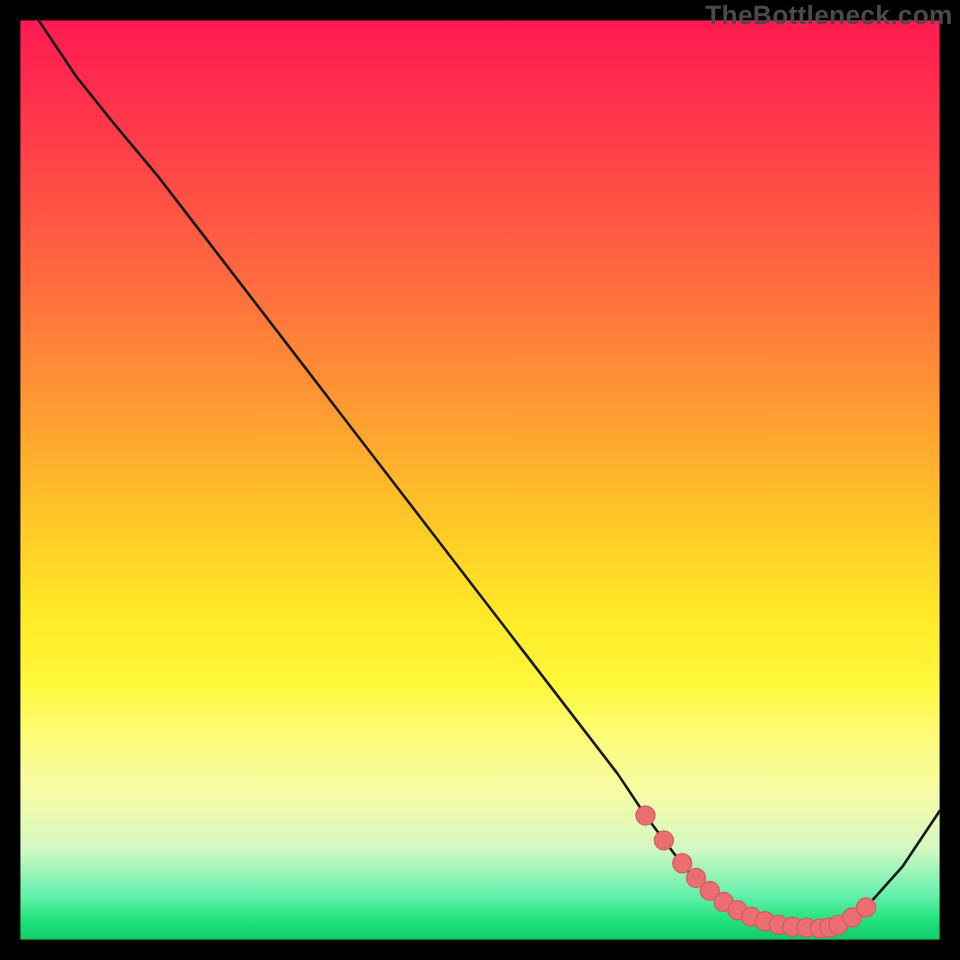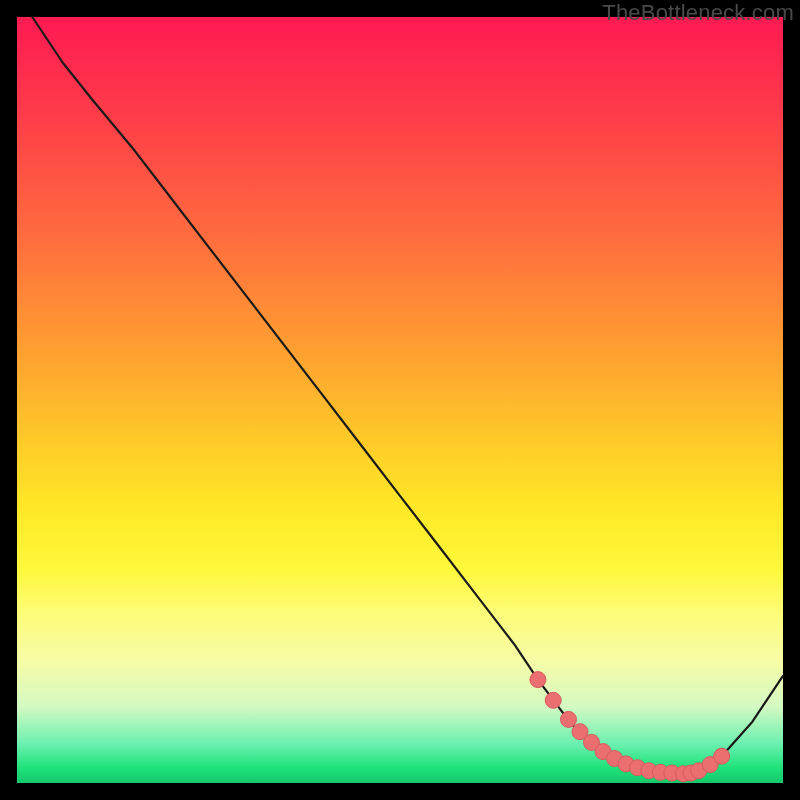--- a/index.html
+++ b/index.html
@@ -41,21 +41,21 @@
       #1ee27a 98%,
       #14c96a 100%
     );
   }
   .watermark {
     position: absolute;
     top: 0;
     right: 6px;
     color: #4a4a4a;
     font-size: 22px;
-    font-weight: 400;
+    font-weight: 700;
     letter-spacing: 0.2px;
     z-index: 3;
     pointer-events: none;
   }
   svg.lines {
     position: absolute;
     left: 0;
     top: 0;
     width: 800px;
     height: 800px;

